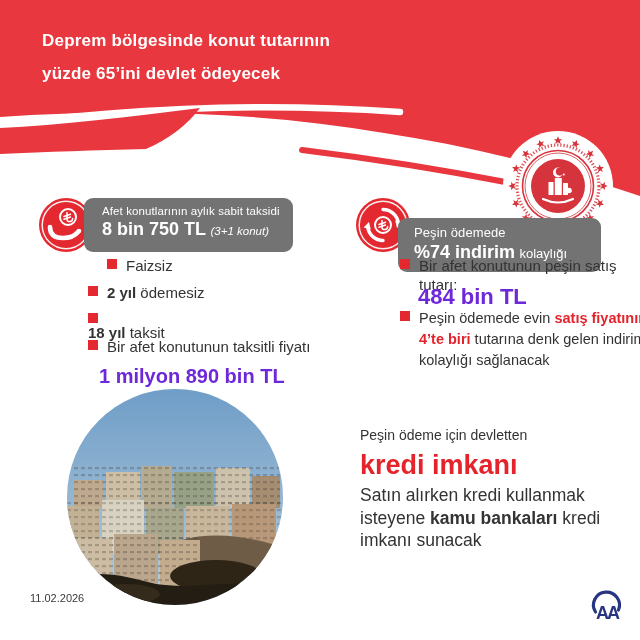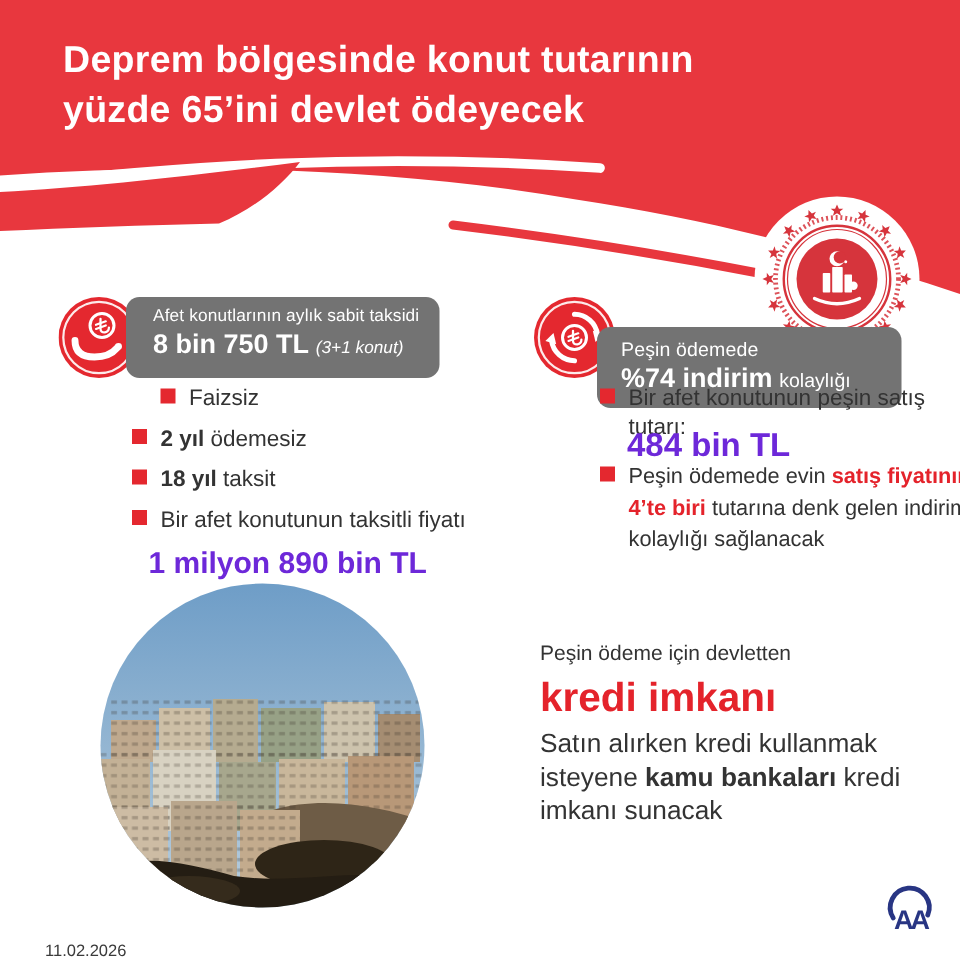--- a/index.html
+++ b/index.html
@@ -1,20 +1,20 @@
 <!DOCTYPE html>
 <html><head>
 <meta charset="utf-8">
 <style>
   html,body{margin:0;padding:0;background:#fff;}
   .canvas{position:relative;width:640px;height:640px;overflow:hidden;background:#ffffff;
           font-family:"Liberation Sans", sans-serif;}
   
   .swoosh{position:absolute;top:0;left:0;}
-  .title{position:absolute;left:42px;top:24px;color:#fff;font-size:25px;font-weight:bold;
+  .title{position:absolute;left:42px;top:24px;color:#fff;font-size:17px;font-weight:bold;
          line-height:33px;letter-spacing:.2px;}
   .subtitle{position:absolute;left:388px;top:61px;color:#fff;font-size:13.5px;line-height:19.5px;}
   .seal{position:absolute;left:502px;top:130px;width:112px;height:112px;}
   
   .pill{position:absolute;top:198px;height:54px;background:#737373;border-radius:9px;
         color:#fff;box-sizing:border-box;padding:7px 10px 0 18px;}
   .pill-left{left:84px;width:209px;}
   .pill-right{left:398px;width:203px;padding-left:16px;margin-top:20px;}
   .pill-icon{position:absolute;top:198px;width:54px;height:54px;}
   .pill-icon-left{left:39px;}
@@ -33,21 +33,21 @@
   .big-red{position:absolute;color:#6d28d9;font-weight:bold;margin-top:12px;}
   .wrapb{width:233px;font-size:14.5px;line-height:21px;}
   
   .photo{position:absolute;left:66px;top:388px;width:218px;height:218px;}
   
   .credit{position:absolute;left:360px;top:424px;width:256px;color:#333;}
   .credit-lead{font-size:14px;line-height:23px;}
   .credit-headline{font-size:27px;font-weight:bold;color:#e4232b;line-height:32px;margin-top:2px;}
   .credit-body{font-size:17.5px;line-height:22.5px;margin-top:3px;}
   
-  .date{position:absolute;left:30px;top:592px;font-size:11px;color:#3a3a3a;margin-top:36px;}
+  .date{position:absolute;left:30px;top:592px;font-size:11px;color:#3a3a3a;}
   .aa-logo{position:absolute;left:587px;top:586px;width:40px;height:40px;}
 </style>
 </head>
 <body>
 
 <div class="canvas">
 
   <svg class="swoosh" width="640" height="240" viewBox="0 0 640 240">
     <path d="M0,0 H640 V196 C556,168 472,146 384,133 C262,112 126,108 0,117 Z" fill="#e8373e"></path>
     <path d="M-8,124.5 C120,111 240,101 400,112" fill="none" stroke="#ffffff" stroke-width="6.5" stroke-linecap="round"></path>
@@ -120,21 +120,21 @@
   </div>
 
   <div class="bullet" style="left:88px;top:256px;padding-left:19px;">
     <span class="sq"></span>
     <span>Faizsiz</span>
   </div>
   <div class="bullet" style="left:88px;top:283px;">
     <span class="sq"></span>
     <span><span class="b">2 yıl</span><span> ödemesiz</span></span>
   </div>
-  <div class="bullet" style="left:88px;top:310px;">
+  <div class="bullet" style="left:88px;top:310px;flex-direction:column;">
     <span class="sq"></span>
     <span><span class="b">18 yıl</span><span> taksit</span></span>
   </div>
   <div class="bullet" style="left:88px;top:337px;">
     <span class="sq"></span>
     <span>Bir afet konutunun taksitli fiyatı</span>
   </div>
   <div class="big-red" style="left:99px;top:353px;font-size:20px;">1 milyon 890 bin TL</div>
 
   <svg class="pill-icon pill-icon-right" viewBox="0 0 54 54">

